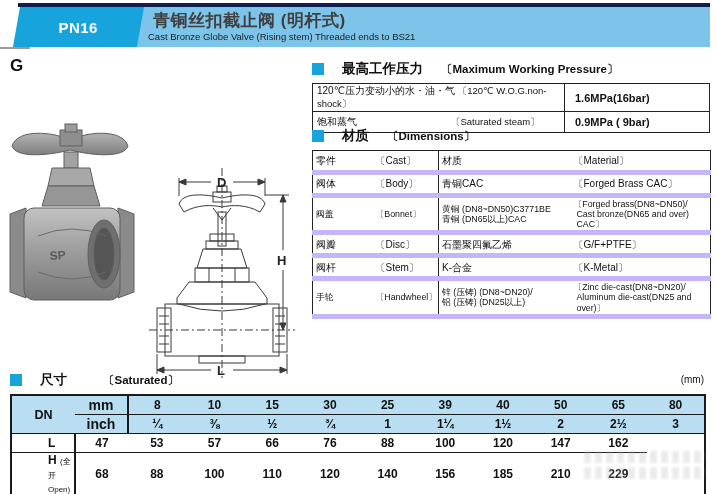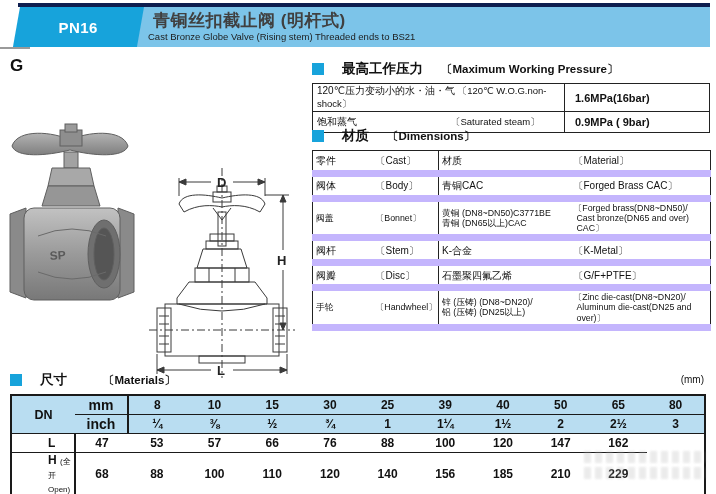--- a/index.html
+++ b/index.html
@@ -29,21 +29,21 @@
   .sec-en{font-size:11.5px;font-weight:bold;}
   
   .ptable{margin-top:5px;width:398px;border-collapse:collapse;table-layout:fixed;}
   .ptable td{border:1.4px solid #222;height:20px;padding:0 4px;vertical-align:middle;}
   .ptable td.plabel{width:243px;position:relative;font-size:10px;}
   .ptable td.pvalue{font-size:11px;font-weight:bold;padding-left:10px;}
   .p-en{font-size:9.5px;}
   .p-en.abs{position:absolute;left:138px;top:50%;transform:translateY(-50%);}
   
   .mtable{margin-top:5px;width:398px;border-collapse:collapse;table-layout:fixed;}
-  .mtable td{border-bottom:7px solid #c4b5fd;padding:1px 3px;font-size:10px;vertical-align:middle;line-height:1.15;}
+  .mtable td{border-bottom:5px solid #c4b5fd;padding:1px 3px;font-size:10px;vertical-align:middle;line-height:1.15;}
   .mtable{border:1.4px solid #222;}
   .mtable td.c3{border-left:1px solid #222;}
   .mtable tr.h1 td{height:17px;}
   .mtable tr.r1 td{height:16px;}
   .mtable tr.r2 td{height:26px;font-size:8.8px;}
   .mtable td .l2{padding-left:3px;}
   
   .dim-head{position:relative;width:696px;}
   .unit-note{position:absolute;right:2px;top:3px;font-size:10px;}
   .dtable{margin-top:5px;width:696px;border-collapse:collapse;table-layout:fixed;border:2px solid #1a1a1a;}
@@ -241,30 +241,30 @@
       <td class="c3">
         <div>黄铜 (DN8~DN50)C3771BE</div>
         <div>青铜 (DN65以上)CAC</div>
       </td>
       <td>
         <div>〔Forged brass(DN8~DN50)/</div>
         <div class="l2">Cast bronze(DN65 and over) CAC〕</div>
       </td>
     </tr>
     <tr class="r1">
+      <td>阀瓣</td>
+      <td>〔Disc〕</td>
+      <td class="c3">石墨聚四氟乙烯</td>
+      <td>〔G/F+PTFE〕</td>
+    </tr>
+    <tr class="r1">
       <td>阀杆</td>
       <td>〔Stem〕</td>
       <td class="c3">K-合金</td>
       <td>〔K-Metal〕</td>
-    </tr>
-    <tr class="r1">
-      <td>阀瓣</td>
-      <td>〔Disc〕</td>
-      <td class="c3">石墨聚四氟乙烯</td>
-      <td>〔G/F+PTFE〕</td>
     </tr>
     <tr class="r2">
       <td>手轮</td>
       <td>〔Handwheel〕</td>
       <td class="c3">
         <div>锌 (压铸) (DN8~DN20)/</div>
         <div>铝 (压铸) (DN25以上)</div>
       </td>
       <td>
         <div>〔Zinc die-cast(DN8~DN20)/</div>
@@ -273,21 +273,21 @@
     </tr>
   </tbody>
     </table>
 </div>
 
 <div class="section" style="left:10px;top:371px;width:696px;">
   <div class="dim-head">
     <div class="sec-head">
       <span class="sq"></span>
       <span class="sec-cn">尺寸</span>
-      <span class="sec-en" style="margin-left:18px">〔Materials〕</span>
+      <span class="sec-en" style="margin-left:18px">〔Saturated〕</span>
     </div>
     <span class="unit-note">(mm)</span>
   </div>
   <table class="dtable">
     <colgroup>
         <col style="width:64px">
         <col style="width:53px">
       </colgroup>
     <tbody>
         <tr class="hdr r-mm">

